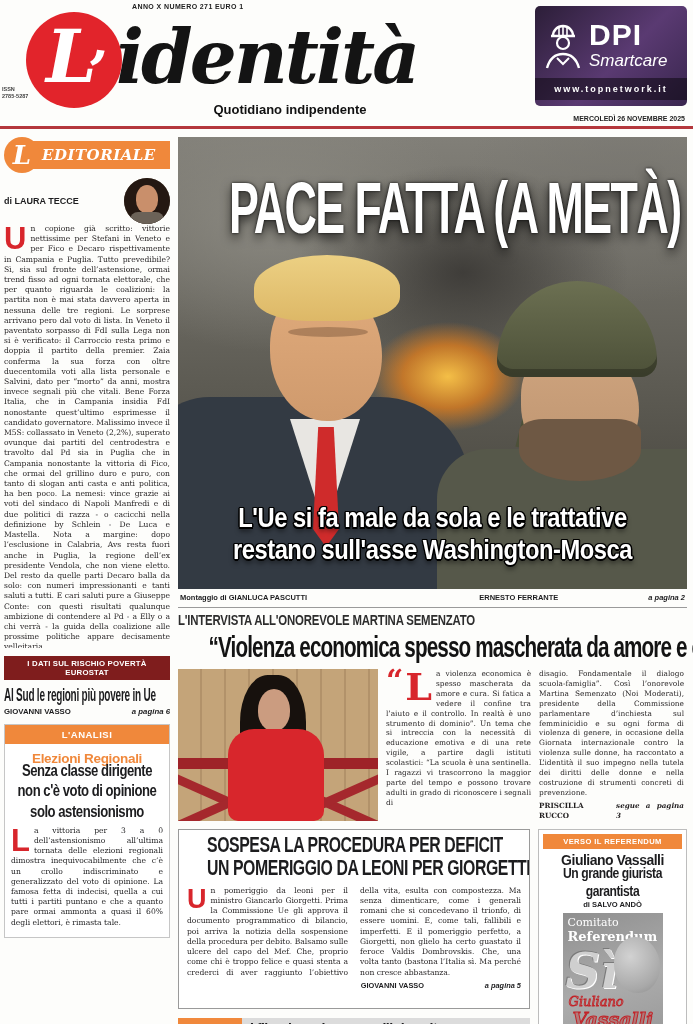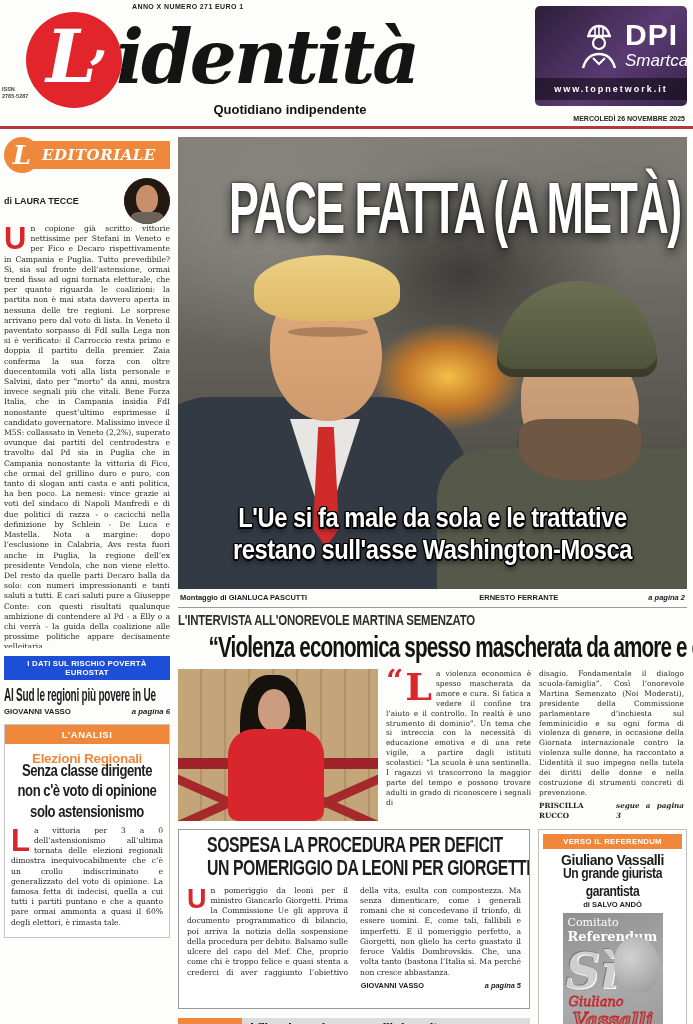--- a/index.html
+++ b/index.html
@@ -13,21 +13,21 @@
   .logo-circle{width:96px;height:96px;background:#e2242b;border-radius:50%;position:relative;flex:0 0 auto;}
   .logo-l{position:absolute;left:20px;top:2px;font-family:"DejaVu Serif",serif;font-style:italic;font-weight:bold;
           font-size:72px;color:#fff;}
   .logo-apos{position:absolute;right:16px;top:26px;font-family:"DejaVu Serif",serif;font-weight:bold;
           font-size:58px;color:#fff;transform:rotate(8deg);}
   .logo-rest{font-family:"DejaVu Serif",serif;font-style:italic;font-weight:bold;font-size:74px;color:#141414;
           letter-spacing:-3px;margin-left:-6px;line-height:90px;}
   .tagline{position:absolute;top:102px;left:160px;width:260px;text-align:center;font-size:13px;font-weight:bold;color:#111;}
   .ad-box{position:absolute;right:6px;top:6px;width:152px;height:100px;border-radius:5px;overflow:hidden;
           background:linear-gradient(135deg,#2c1e38 0%,#5a3a72 55%,#39264e 100%);color:#fff;}
-  .ad-inner{display:flex;align-items:center;height:72px;padding:4px 6px 0 6px;box-sizing:border-box;margin-left:36px;}
+  .ad-inner{display:flex;align-items:center;height:72px;padding:4px 6px 0 6px;box-sizing:border-box;}
   .ad-icon{width:44px;height:56px;flex:0 0 auto;}
   .ad-texts{margin-left:4px;line-height:1;}
   .ad-brand{font-size:30px;font-weight:bold;letter-spacing:1px;}
   .ad-product{font-style:italic;font-size:17px;margin-top:2px;}
   .ad-url{height:22px;background:rgba(0,0,0,.45);display:flex;align-items:center;justify-content:center;
           font-size:9px;font-weight:bold;letter-spacing:2px;}
   .date-line{position:absolute;right:8px;bottom:4px;font-size:7px;font-weight:bold;color:#222;}
   
   .content{display:flex;gap:8px;padding:8px 6px 0 4px;height:890px;box-sizing:content-box;}
   .left-col{width:166px;flex:0 0 auto;overflow:hidden;}
@@ -47,21 +47,21 @@
   .avatar{width:46px;height:46px;border-radius:50%;background:#8a7a6a;position:relative;overflow:hidden;flex:0 0 auto;}
   .av-hair{position:absolute;inset:0;background:#241812;}
   .av-face{position:absolute;left:12px;top:7px;width:22px;height:28px;background:#c98f6b;border-radius:50% 50% 45% 45%;}
   .av-body{position:absolute;left:6px;bottom:-4px;width:34px;height:16px;background:#6b6258;border-radius:8px 8px 0 0;}
   .ed-headline{color:#1a6fd4;font-weight:bold;font-size:15.5px;line-height:1.3;letter-spacing:-.3px;margin:8px 0 6px;}
   .ed-body{font-size:7.6px;line-height:10.2px;height:424px;overflow:hidden;color:#221f20;}
   .dropcap{float:left;color:#d8262c;font-weight:bold;font-family:"Liberation Sans",sans-serif;
            font-size:31px;line-height:26px;padding:2px 4px 0 0;}
   
   .poverty{margin-top:8px;}
-  .kicker-banner{background:#1d4ed8;color:#fff;font-weight:bold;font-size:7.8px;text-align:center;
+  .kicker-banner{background:#7f1d1d;color:#fff;font-weight:bold;font-size:7.8px;text-align:center;
            padding:3px 1px;letter-spacing:.2px;}
   .poverty-headline{font-weight:bold;font-size:13.5px;white-space:nowrap;transform:scale(.74,1.35);
            transform-origin:left center;margin:7px 0 5px;letter-spacing:-.3px;}
   .small-authors{font-size:7.8px;}
   
   .analysis-box{border:1px solid #c6c6c6;margin-top:8px;background:#fff;}
   .an-banner{background:#f0883b;color:#fff;font-weight:bold;font-size:9.5px;text-align:center;padding:4px 0;letter-spacing:.5px;}
   .an-kicker{color:#f0883b;text-align:center;font-weight:bold;font-size:13.5px;margin-top:7px;letter-spacing:-.3px;}
   .an-headline{text-align:center;font-weight:bold;font-size:13.8px;line-height:1.18;letter-spacing:-.5px;
            margin:1px 2px 6px;transform:scale(.95,1.25);}

